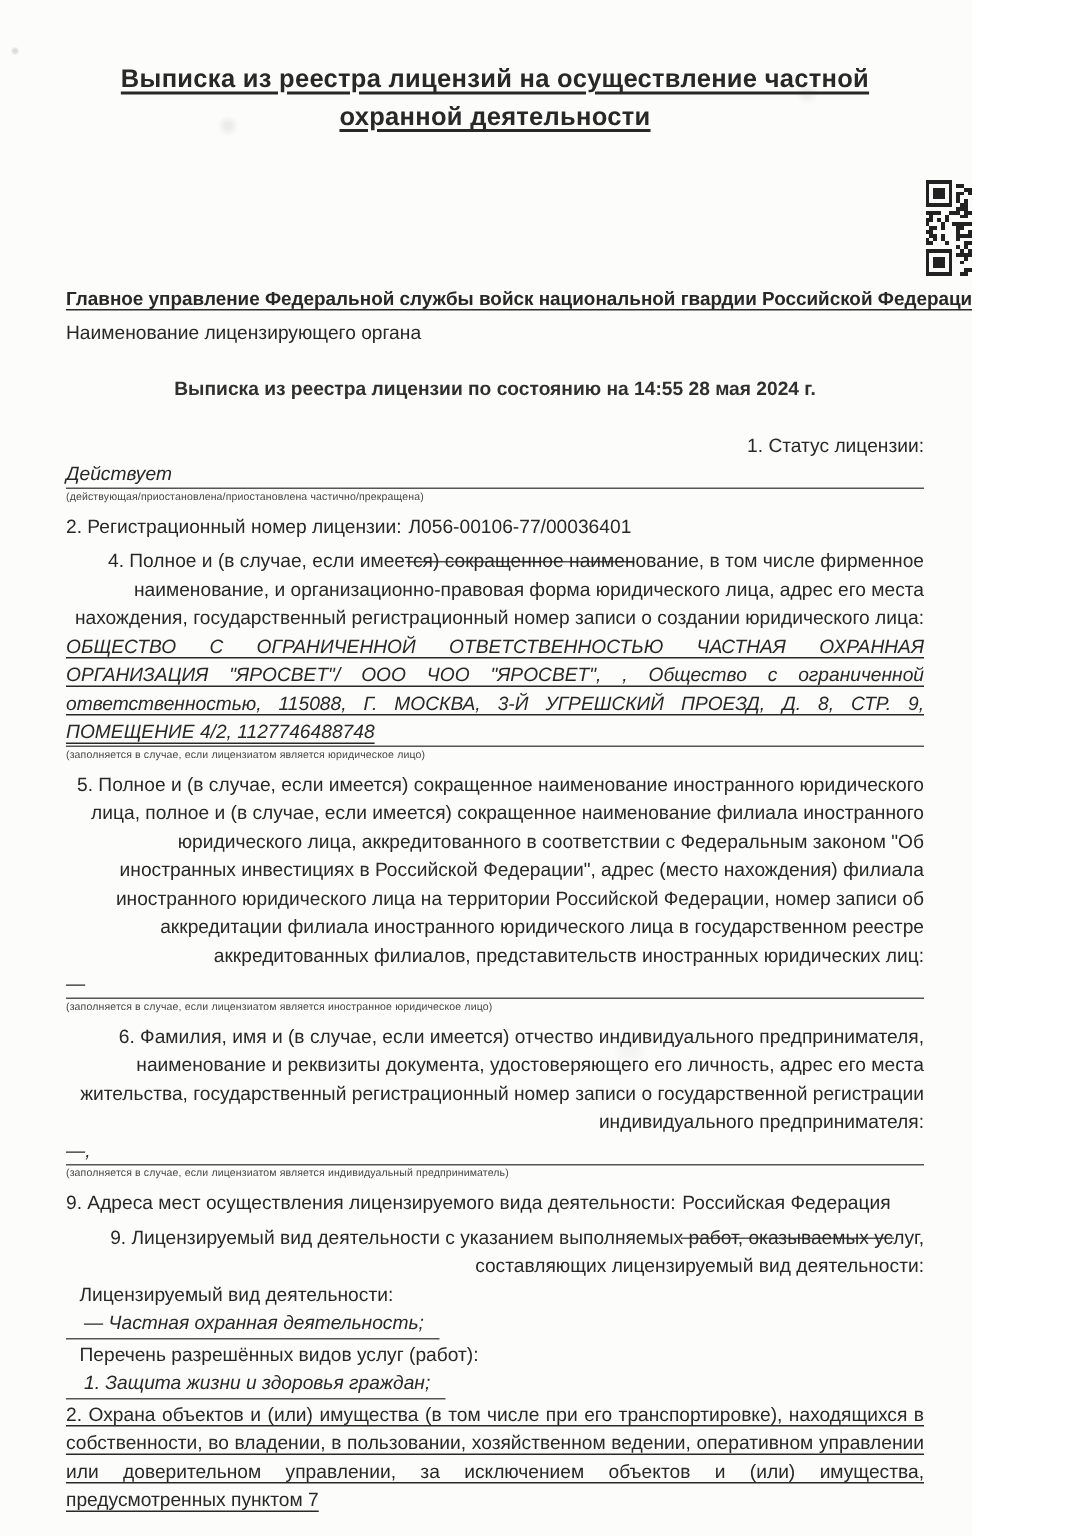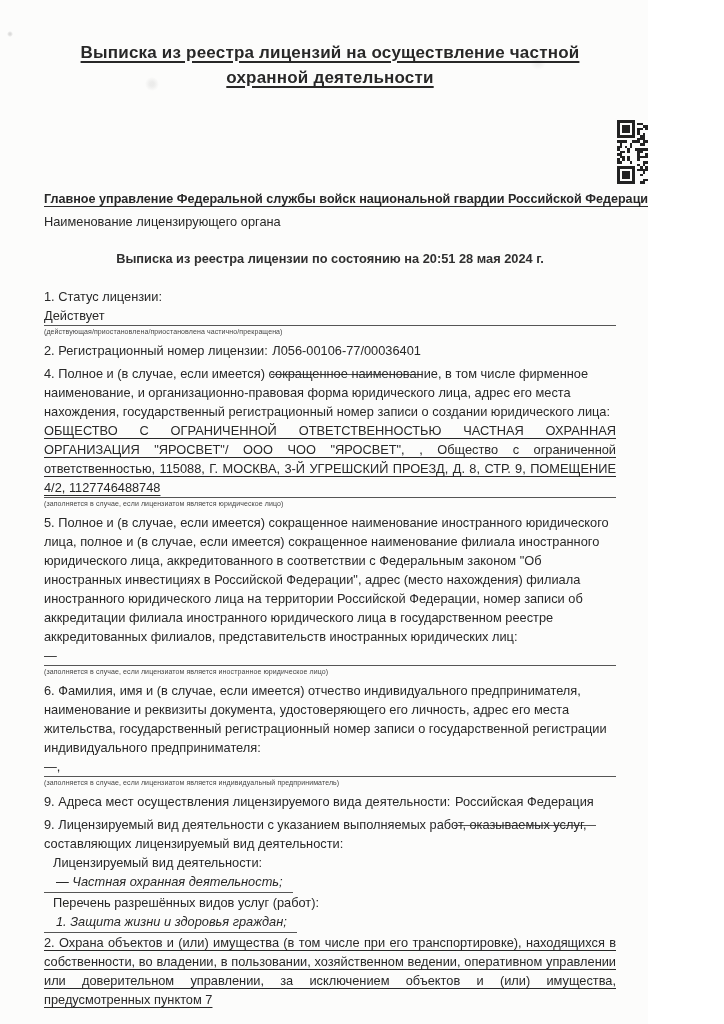--- a/index.html
+++ b/index.html
@@ -44,22 +44,22 @@
     font-weight:bold;
     font-size:12.6px;
     white-space:nowrap;
     text-decoration:underline;
     text-underline-offset:3px;
   }
   .authority-caption{text-align:left;font-size:12.8px;margin-top:8px;}
   .statement{text-align:center;font-size:12.8px;margin-top:22px;font-weight:bold;color:#303030;}
   .docbody{margin-top:21px;font-size:12.8px;line-height:19px;}
   .item{margin-top:4px;}
-  .para{text-align:left;}
-  .fullline{border-bottom:1.2px solid #555;}
+  .para{text-align:right;}
+  .fullline{border-bottom:1.2px solid #555;font-style:italic;}
   .note{font-size:7px;line-height:10px;color:#454545;margin:1px 0 4px;letter-spacing:.1px;}
   .ival{border-bottom:1.2px solid #555;padding:0 2px 16px 1px;}
   .ublock{
     text-decoration:underline;
     text-decoration-thickness:1.2px;
     text-underline-offset:3px;
     text-align:justify;
   }
   .sub{padding-left:9px;}
   .subline{
@@ -289,21 +289,21 @@
         <path fill-rule="evenodd" d="M18 0h7v7h-7z M19 1v5h5v-5z"></path>
         <rect x="20" y="2" width="3" height="3"></rect>
         <path fill-rule="evenodd" d="M0 18h7v7h-7z M1 19v5h5v-5z"></path>
         <rect x="2" y="20" width="3" height="3"></rect>
       </svg>
   </div>
   <div class="qr-bracket"></div>
 
   <div class="authority">Главное управление Федеральной службы войск национальной гвардии Российской Федерации по г. Москве</div>
   <div class="authority-caption">Наименование лицензирующего органа</div>
-  <div class="statement">Выписка из реестра лицензии по состоянию на 20:51 28 мая 2024 г.</div>
+  <div class="statement">Выписка из реестра лицензии по состоянию на 14:55 28 мая 2024 г.</div>
 
   <div class="docbody">
 
     <div class="item">
       <div class="para">1. Статус лицензии:</div>
       <div class="fullline">Действует</div>
       <div class="note">(действующая/приостановлена/приостановлена частично/прекращена)</div>
     </div>
 
     <div class="item">

